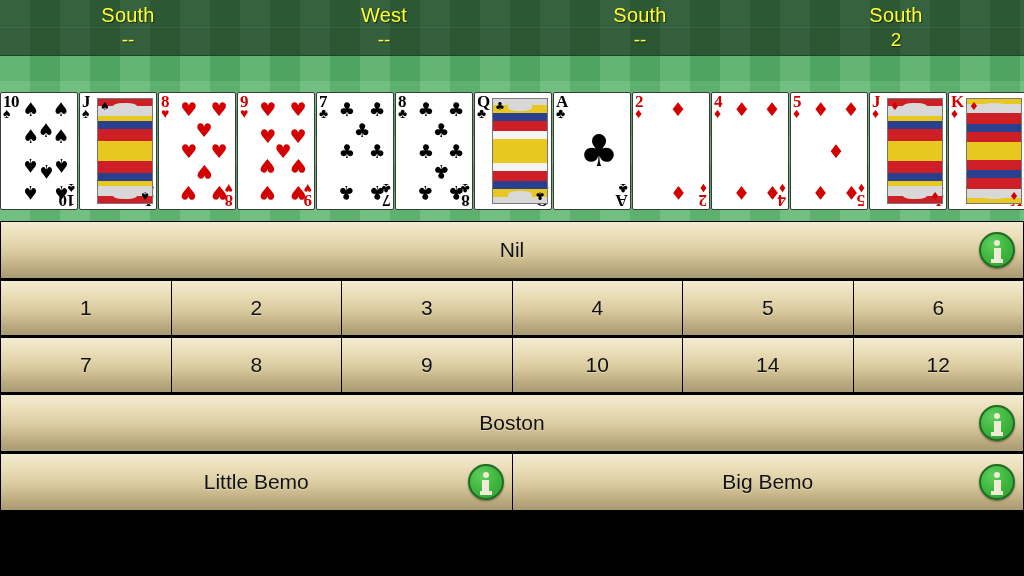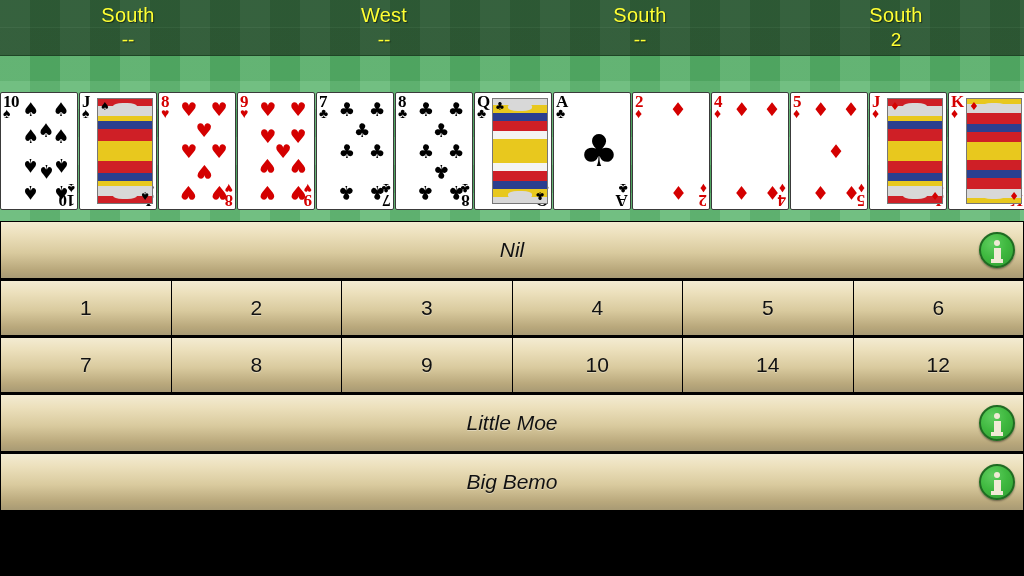--- a/index.html
+++ b/index.html
@@ -155,21 +155,21 @@
     background: #f1ead6;
   }
   .info .i-stem {
     position: absolute; top: 14px; left: 50%; margin-left: -3.5px;
     width: 7px; height: 14px; background: #f1ead6;
   }
   .info .i-base {
     position: absolute; top: 25px; left: 50%; margin-left: -6px;
     width: 12px; height: 4px; background: #f1ead6;
   }
-  .btn.has-info { position: relative; font-style: italic; }
+  .btn.has-info { position: relative; }
 </style>
 </head>
 <body>
 
 <div id="app">
 
   <div class="header">
     <div class="seat">
       <div class="seat-name">South</div>
       <div class="seat-value">--</div>
@@ -452,33 +452,43 @@
           <span class="btn-label">10</span>
         </div>
         <div class="btn row-h-num">
           <span class="btn-label">14</span>
         </div>
         <div class="btn row-h-num">
           <span class="btn-label">12</span>
         </div>
       </div>
 
-
     <div class="brow">
       <div class="btn row-h-wide has-info">
-        <span class="btn-label">Little Moe</span>
+        <span class="btn-label">Boston</span>
         <span class="info">
           <span class="i-dot"></span>
             <span class="i-stem"></span>
             <span class="i-base"></span>
         </span>
       </div>
     </div>
 
     <div class="brow">
+    </div>
+
+    <div class="brow">
+      <div class="btn row-h-wide has-info">
+        <span class="btn-label">Little Bemo</span>
+        <span class="info">
+          <span class="i-dot"></span>
+            <span class="i-stem"></span>
+            <span class="i-base"></span>
+        </span>
+      </div>
       <div class="btn row-h-wide has-info">
         <span class="btn-label">Big Bemo</span>
         <span class="info">
           <span class="i-dot"></span>
             <span class="i-stem"></span>
             <span class="i-base"></span>
         </span>
       </div>
     </div>
 

